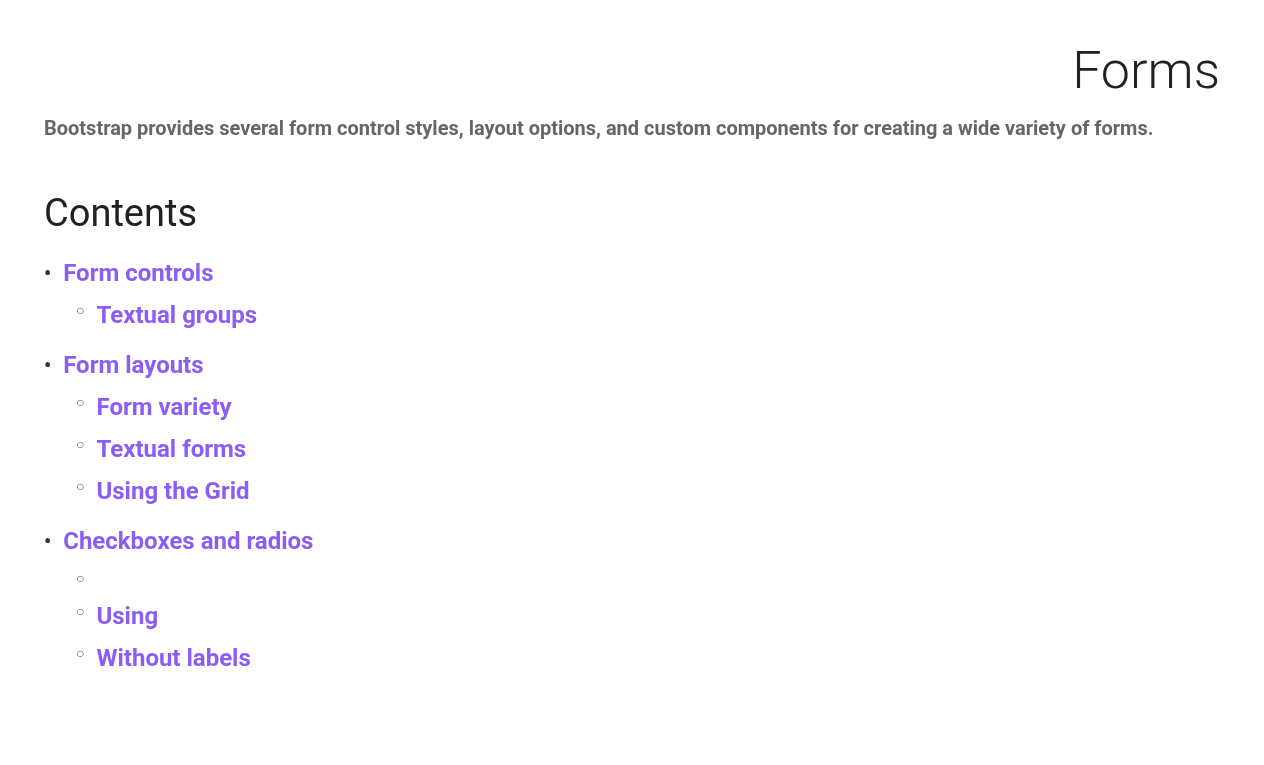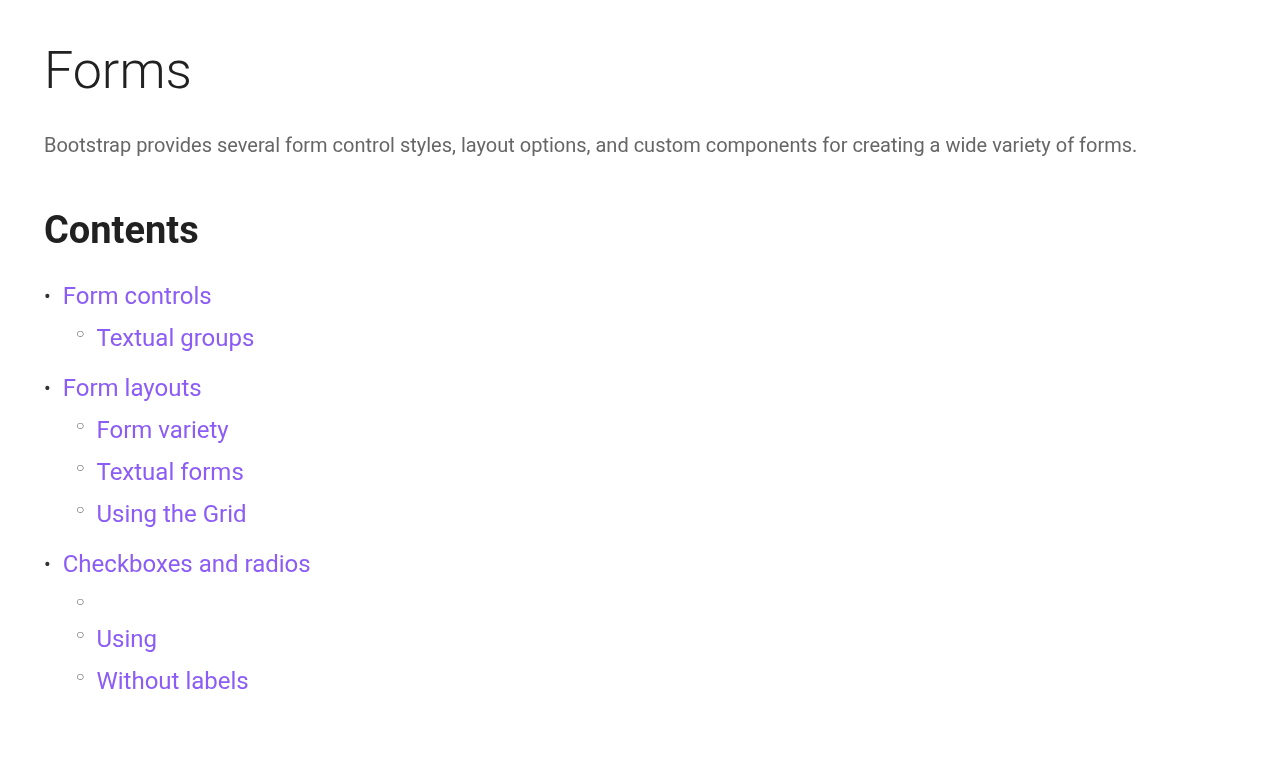--- a/index.html
+++ b/index.html
@@ -1,50 +1,52 @@
 <!DOCTYPE html>
 <html><head>
   <meta charset="utf-8">
   <style>
     * {
       margin: 0;
       padding: 0;
       box-sizing: border-box;
+      font-weight: bold;
     }
 
     body {
       font-family: -apple-system, BlinkMacSystemFont, "Segoe UI", Roboto, "Helvetica Neue", Arial, sans-serif;
       background-color: #ffffff;
       color: #333333;
       padding: 40px 44px;
       width: 1264px;
       min-height: 765px;
     }
 
     .page-title {
       font-size: 52px;
       font-weight: 300;
       color: #212121;
-      margin-bottom: 28px;
+      margin-bottom: 11px;
       line-height: 1.2;
+      text-align: right;
     }
 
     .page-description {
       font-size: 20px;
       color: #666666;
       line-height: 1.5;
       max-width: 1150px;
       margin-bottom: 48px;
     }
 
     .contents-title {
       font-size: 38px;
-      font-weight: 700;
+      font-weight: 400;
       color: #212121;
-      margin-bottom: 26px;
+      margin-bottom: 20px;
     }
 
     .contents-list {
       list-style: none;
       padding: 0;
     }
 
     .contents-list > li {
       display: flex;
       align-items: flex-start;

